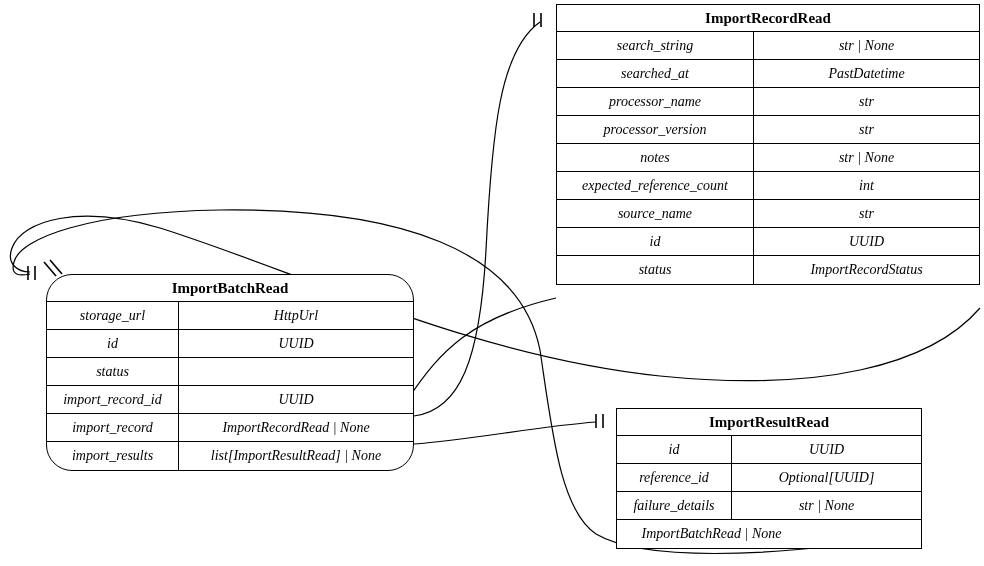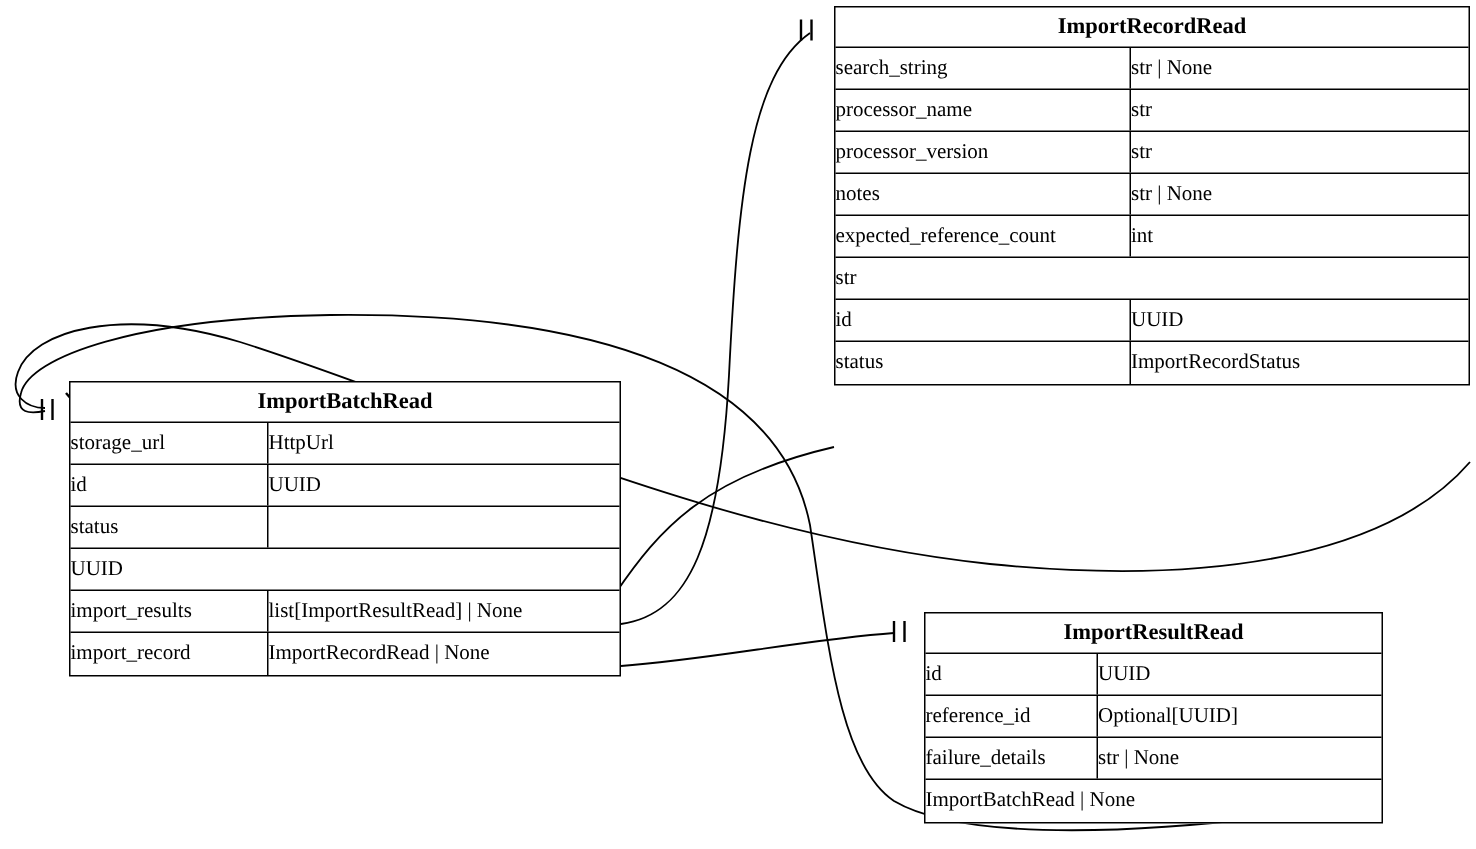--- a/index.html
+++ b/index.html
@@ -44,35 +44,37 @@
     border-bottom: 1px solid #000000;
     box-sizing: border-box;
     height: 28px;
   }
   .row:last-child {
     border-bottom: none;
   }
   .cell-name, .cell-type {
     font-size: 14px;
     line-height: 27px;
+    text-align: center;
     white-space: nowrap;
     overflow: hidden;
     box-sizing: border-box;
+    font-style: italic;
   }
   .cell-name {
     border-right: 1px solid #000000;
   }
 
   
   #ent-import-record-read { left: 556px; top: 4px; width: 424px; }
   #ent-import-record-read .cell-name { width: 197px; }
   #ent-import-record-read .cell-type { width: 225px; }
 
   
-  #ent-import-batch-read { left: 46px; top: 254px; width: 368px; }
+  #ent-import-batch-read { left: 46px; top: 274px; width: 368px; border-radius: 26px; }
   #ent-import-batch-read .cell-name { width: 132px; }
   #ent-import-batch-read .cell-type { width: 234px; }
 
   
   #ent-import-result-read { left: 616px; top: 408px; width: 306px; }
   #ent-import-result-read .cell-name { width: 115px; }
   #ent-import-result-read .cell-type { width: 189px; }
 </style>
 </head>
 <body>
@@ -108,36 +110,41 @@
     </g>
   </svg>
 
   <div class="entity" id="ent-import-record-read">
     <div class="entity-title">ImportRecordRead</div>
     <div class="row">
       <div class="cell-name">search_string</div>
       <div class="cell-type">str | None</div>
     </div>
     <div class="row">
+      <div class="cell-name">searched_at</div>
+      <div class="cell-type">PastDatetime</div>
+    </div>
+    <div class="row">
       <div class="cell-name">processor_name</div>
       <div class="cell-type">str</div>
     </div>
     <div class="row">
       <div class="cell-name">processor_version</div>
       <div class="cell-type">str</div>
     </div>
     <div class="row">
       <div class="cell-name">notes</div>
       <div class="cell-type">str | None</div>
     </div>
     <div class="row">
       <div class="cell-name">expected_reference_count</div>
       <div class="cell-type">int</div>
     </div>
     <div class="row">
+      <div class="cell-name">source_name</div>
       <div class="cell-type">str</div>
     </div>
     <div class="row">
       <div class="cell-name">id</div>
       <div class="cell-type">UUID</div>
     </div>
     <div class="row">
       <div class="cell-name">status</div>
       <div class="cell-type">ImportRecordStatus</div>
     </div>
@@ -150,30 +157,31 @@
       <div class="cell-type">HttpUrl</div>
     </div>
     <div class="row">
       <div class="cell-name">id</div>
       <div class="cell-type">UUID</div>
     </div>
     <div class="row">
       <div class="cell-name">status</div>
     </div>
     <div class="row">
-      <div class="cell-type">UUID</div>
+      <div class="cell-name">import_record_id</div>
+      <div class="cell-type">UUID</div>
+    </div>
+    <div class="row">
+      <div class="cell-name">import_record</div>
+      <div class="cell-type">ImportRecordRead | None</div>
     </div>
     <div class="row">
       <div class="cell-name">import_results</div>
       <div class="cell-type">list[ImportResultRead] | None</div>
     </div>
-    <div class="row">
-      <div class="cell-name">import_record</div>
-      <div class="cell-type">ImportRecordRead | None</div>
-    </div>
   </div>
 
   <div class="entity" id="ent-import-result-read">
     <div class="entity-title">ImportResultRead</div>
     <div class="row">
       <div class="cell-name">id</div>
       <div class="cell-type">UUID</div>
     </div>
     <div class="row">
       <div class="cell-name">reference_id</div>

